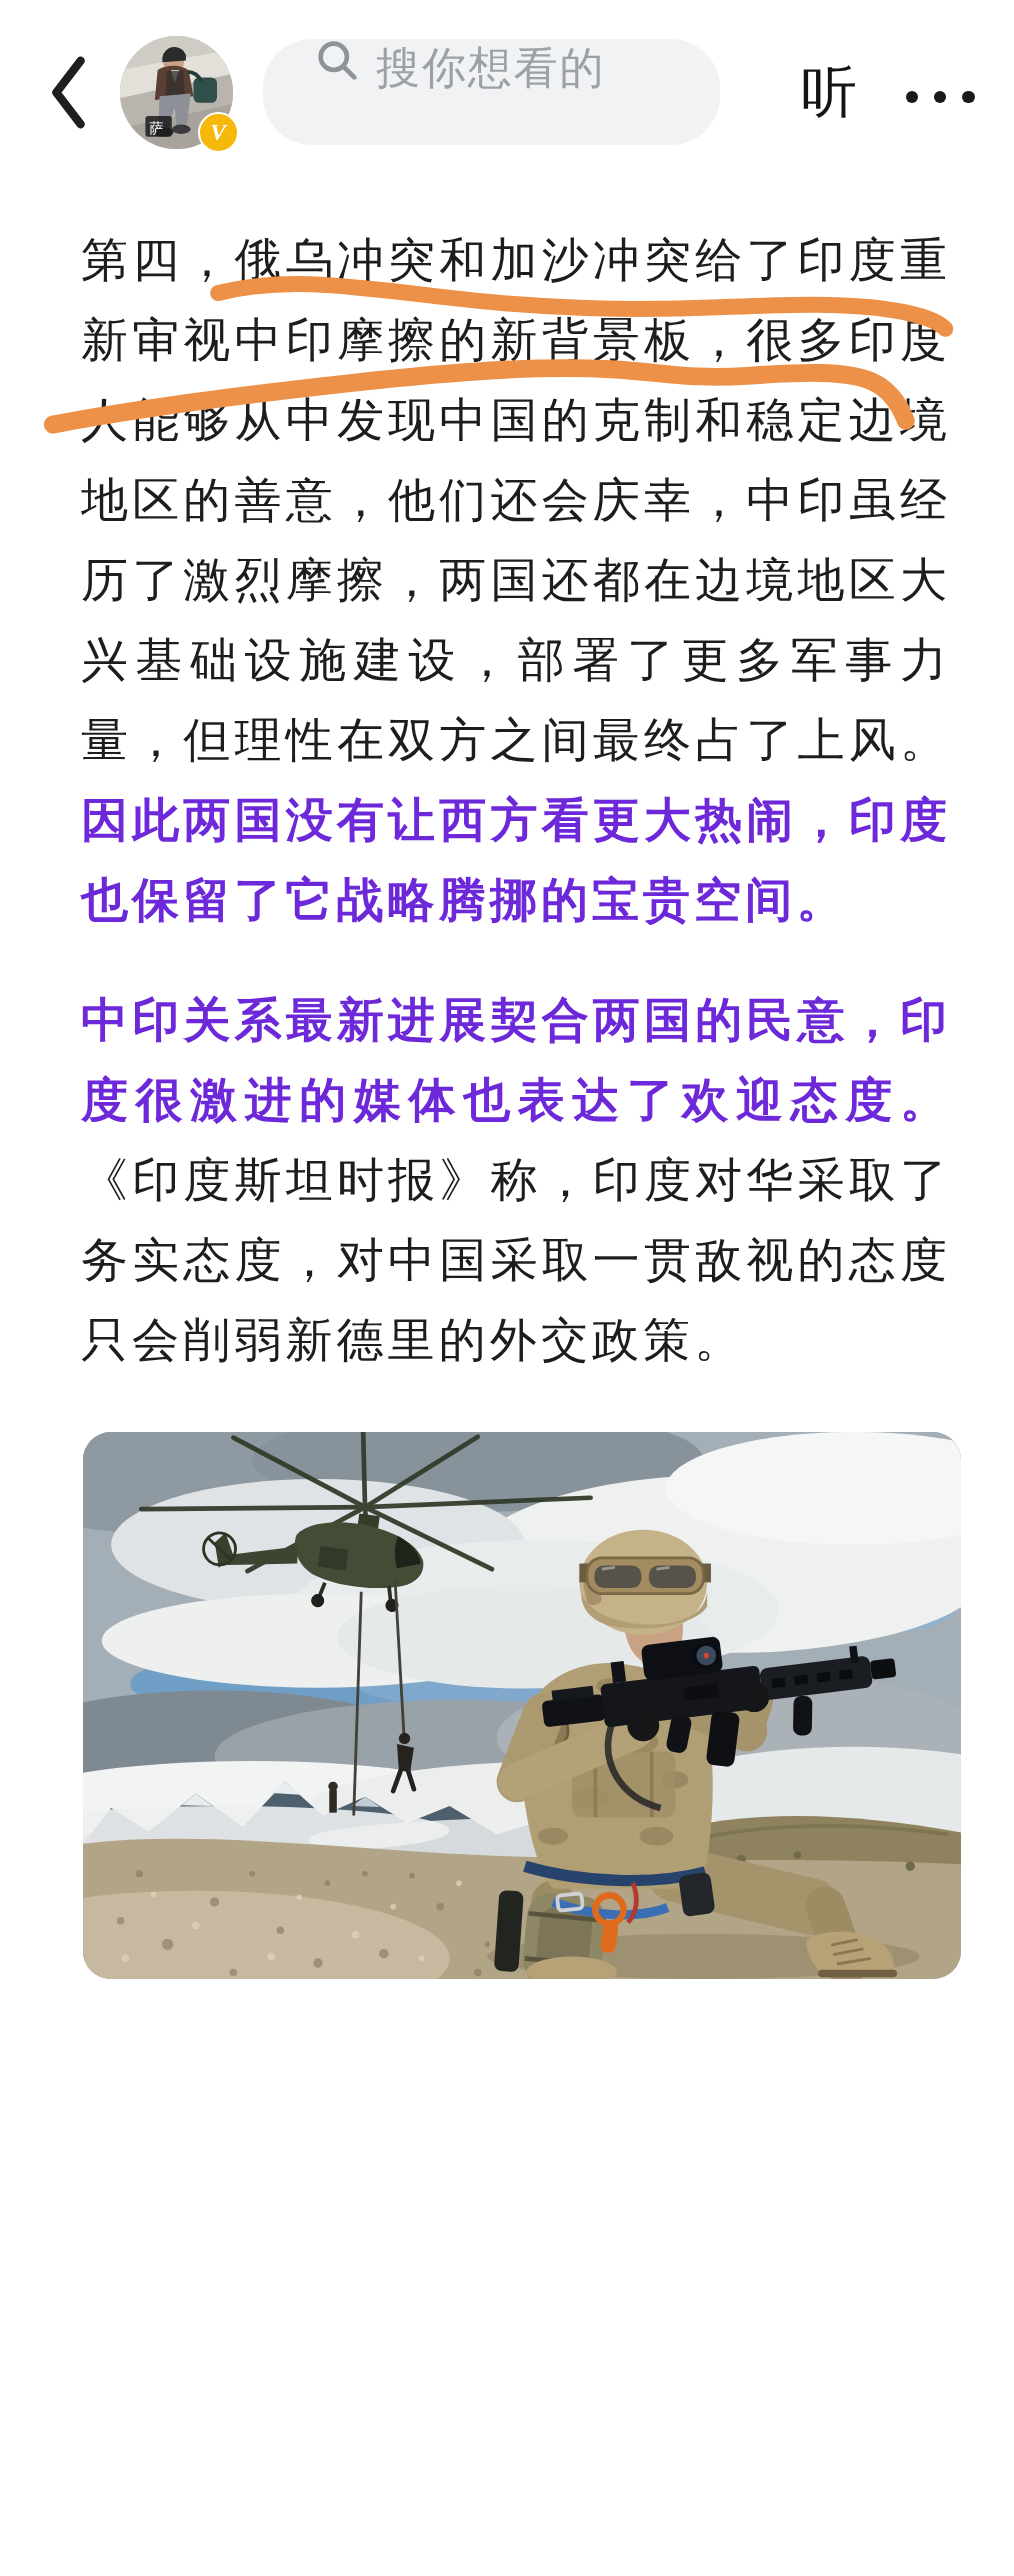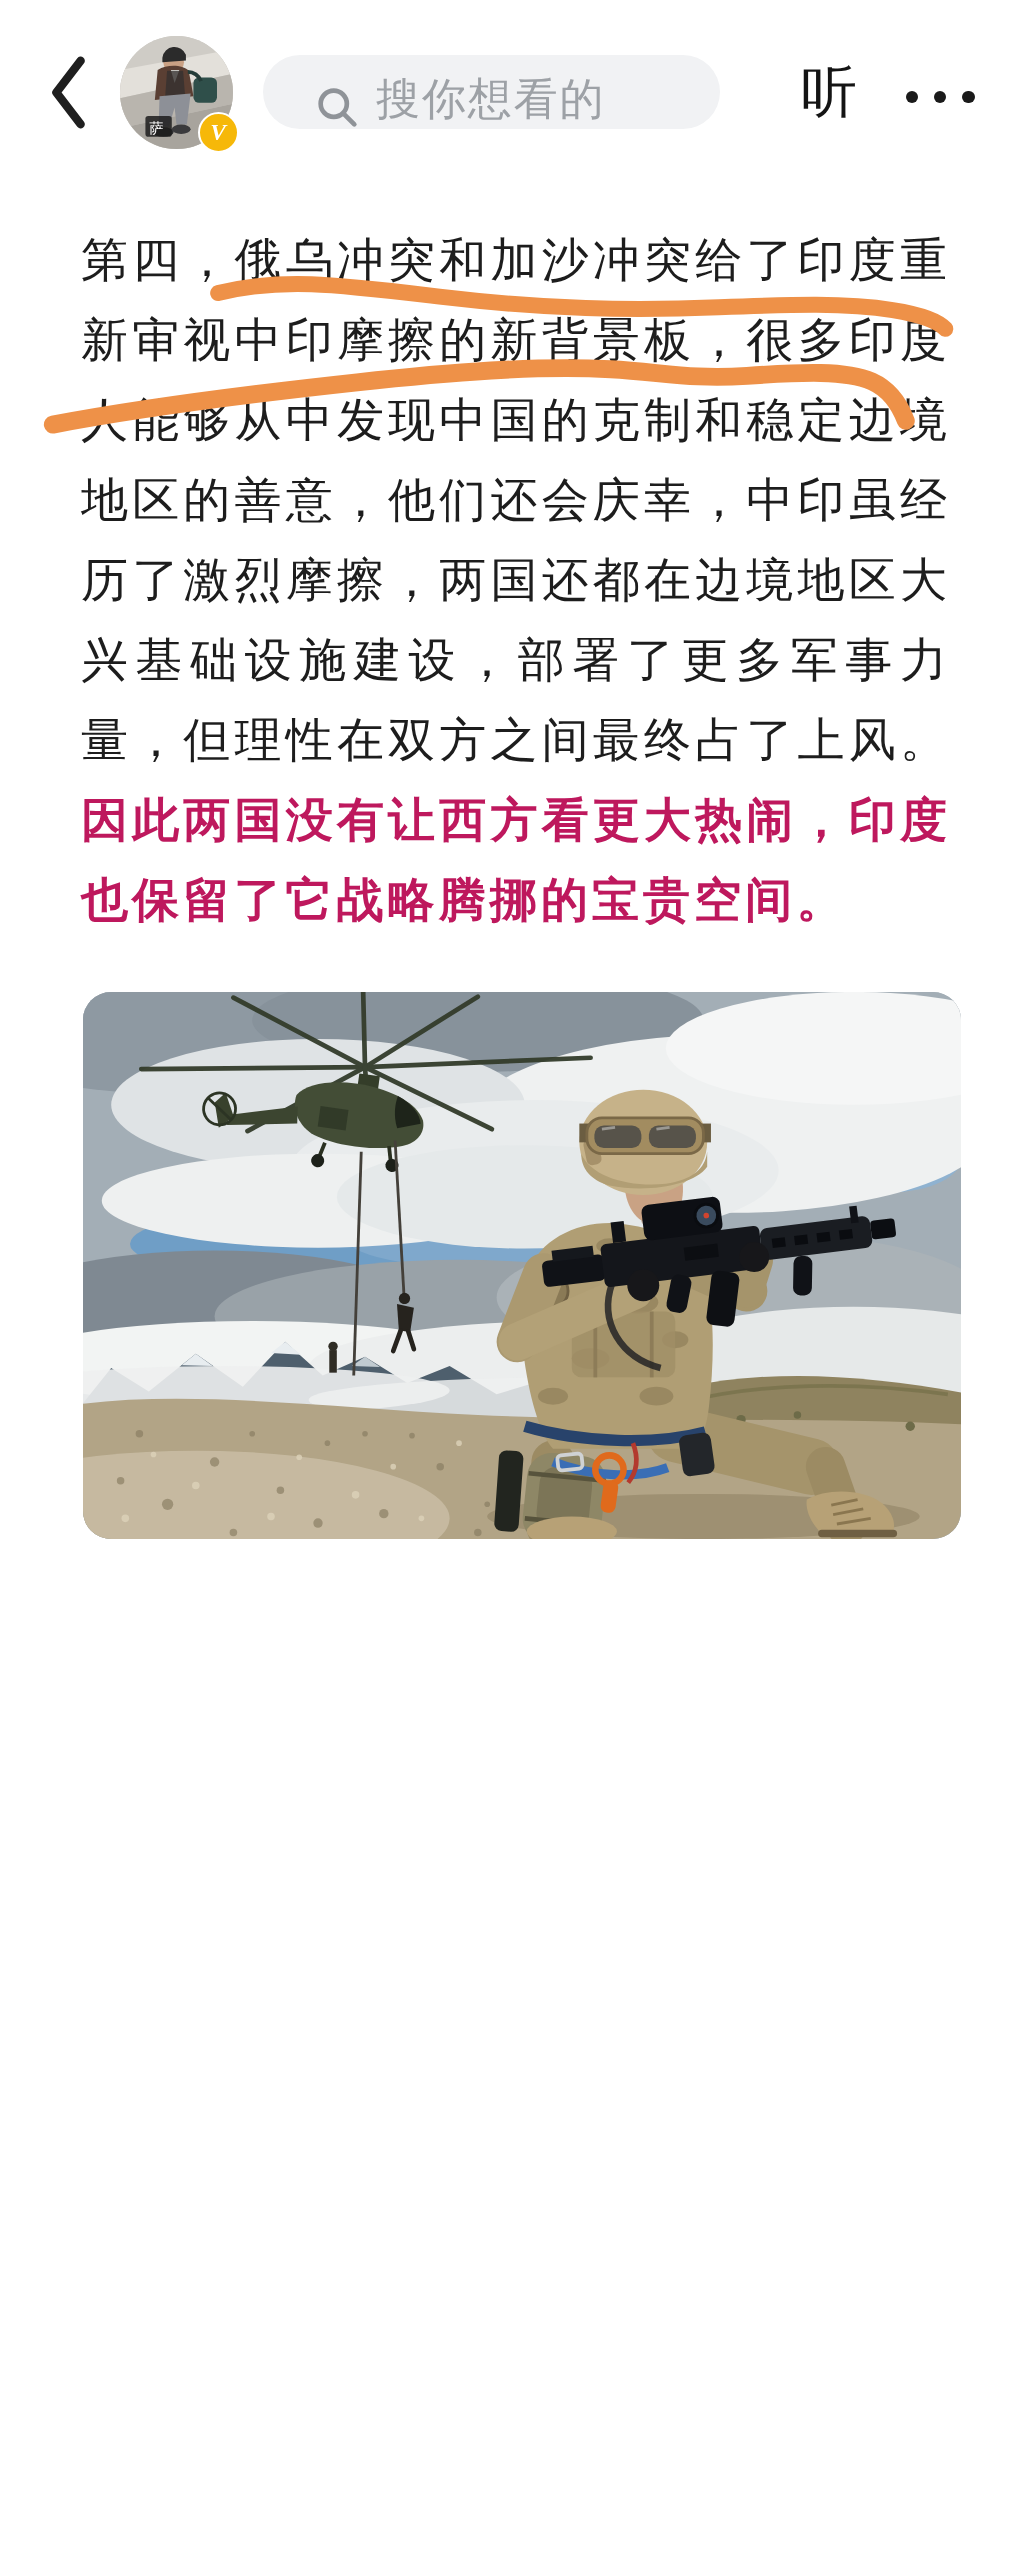--- a/index.html
+++ b/index.html
@@ -7,34 +7,34 @@
         font-family:"Liberation Sans","DejaVu Sans",sans-serif;}
 
   
   .topbar{display:flex;align-items:center;height:179px;padding:5.6px 22.6px 0 47px;box-sizing:border-box;background:#fff;}
   .back{width:43px;height:79px;display:flex;align-items:center;justify-content:flex-start;cursor:pointer;}
   .avatar-wrap{position:relative;width:113px;height:113px;margin-left:30px;flex:none;}
   .avatar{width:113px;height:113px;border-radius:50%;overflow:hidden;background:#c9c6c0;}
   .badge{position:absolute;right:-5.6px;bottom:-3.8px;width:41px;height:41px;border-radius:50%;
          background:#f6b809;border:2.8px solid #fff;box-sizing:border-box;display:flex;align-items:center;justify-content:center;
          color:#fff;font:italic 700 23.5px "Liberation Serif",serif;}
-  .search{flex:none;margin-left:30px;width:457px;height:74px;border-radius:49px;background:#f1f2f4;
-          display:flex;align-items:flex-end;padding-left:53px;box-sizing:border-box;}
+  .search{flex:none;margin-left:30px;width:457px;height:106px;border-radius:49px;background:#f1f2f4;
+          display:flex;align-items:flex-start;padding-left:53px;box-sizing:border-box;}
   .search .ph{margin-left:17px;font-size:44px;color:#9da1a6;letter-spacing:1.9px;}
   .listen{margin-left:81px;font-size:56px;color:#141414;font-weight:500;cursor:pointer;line-height:1;}
   .more{margin-left:49px;display:flex;gap:16px;align-items:center;cursor:pointer;padding-top:9.4px;}
   .more i{display:block;width:12.2px;height:12.2px;border-radius:50%;background:#1a1a1a;}
 
   
   .article{position:relative;padding:41px 64px 0 81px;}
   .article p{margin:0;font-size:47px;line-height:80px;letter-spacing:4.1px;color:#1d1d1d;
              text-align:justify;font-weight:400;}
   .article p.p2{margin-top:40px;}
   .article p.p3{margin-top:66px;}
-  .article .b{font-weight:600;color:#be185d;}
+  .article .b{font-weight:600;color:#6d28d9;}
 
   .marker{position:absolute;left:0;top:0;pointer-events:none;}
 
   
   .photo{margin:52px 0 0 83px;width:878px;height:547px;border-radius:28px;overflow:hidden;
          position:relative;background:#aab3ba;cursor:pointer;}
   .photo svg{display:block;width:100%;height:100%;}
 </style>
 </head>
 <body>
@@ -86,20 +86,21 @@
       <span style="display:flex;gap:16px;">
           <i></i>
           <i></i>
           <i></i>
         </span>
     </div>
   </div>
 
   <div class="article">
     <p class="p1"><span>第四，俄乌冲突和加沙冲突给了印度重新审视中印摩擦的新背景板，很多印度人能够从中发现中国的克制和稳定边境地区的善意，他们还会庆幸，中印虽经历了激烈摩擦，两国还都在边境地区大兴基础设施建设，部署了更多军事力量，但理性在双方之间最终占了上风。</span><span class="b">因此两国没有让西方看更大热闹，印度也保留了它战略腾挪的宝贵空间。</span></p>
+    <p class="p2"><span class="b">中印关系最新进展契合两国的民意，印度很激进的媒体也表达了欢迎态度。</span><span>《印度斯坦时报》称，印度对华采取了务实态度，对中国采取一贯敌视的态度只会削弱新德里的外交政策。</span></p>
 
     <figure class="photo" style="margin-left:1.9px;" aria-label="士兵单膝跪地持枪瞄准，身后军用直升机悬停并用绳索索降人员，远处是云雾缭绕的雪山和碎石戈壁">
       <svg viewBox="0 0 934 582" preserveAspectRatio="xMidYMid slice">
 
         <rect width="934" height="582" fill="#a3aeb6"></rect>
         <ellipse cx="120" cy="40" rx="260" ry="70" fill="#8e99a2"></ellipse>
         <ellipse cx="420" cy="30" rx="240" ry="55" fill="#87929b"></ellipse>
         <ellipse cx="905" cy="95" rx="95" ry="55" fill="#7aa3c6"></ellipse>
         <ellipse cx="860" cy="175" rx="75" ry="38" fill="#8fb2d0"></ellipse>
         <ellipse cx="690" cy="140" rx="280" ry="95" fill="#eff1f1"></ellipse>

